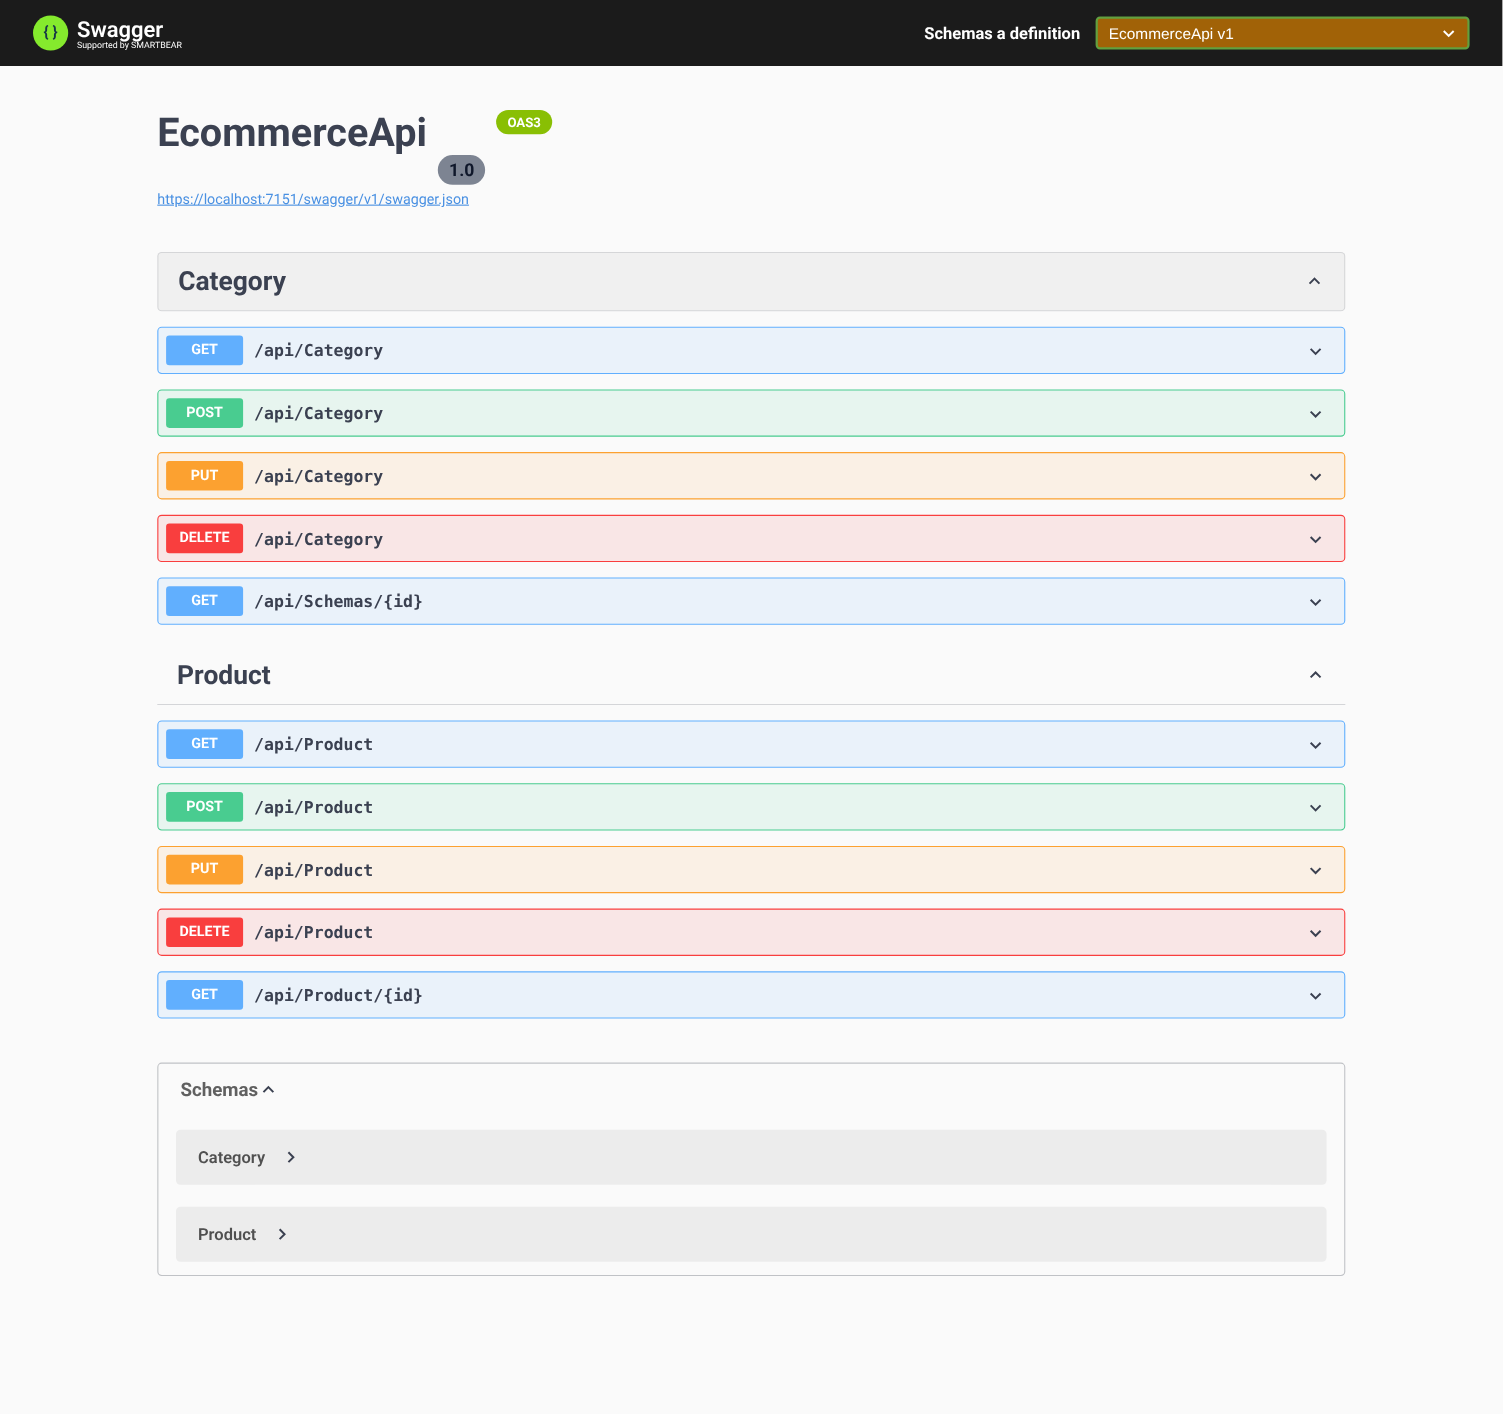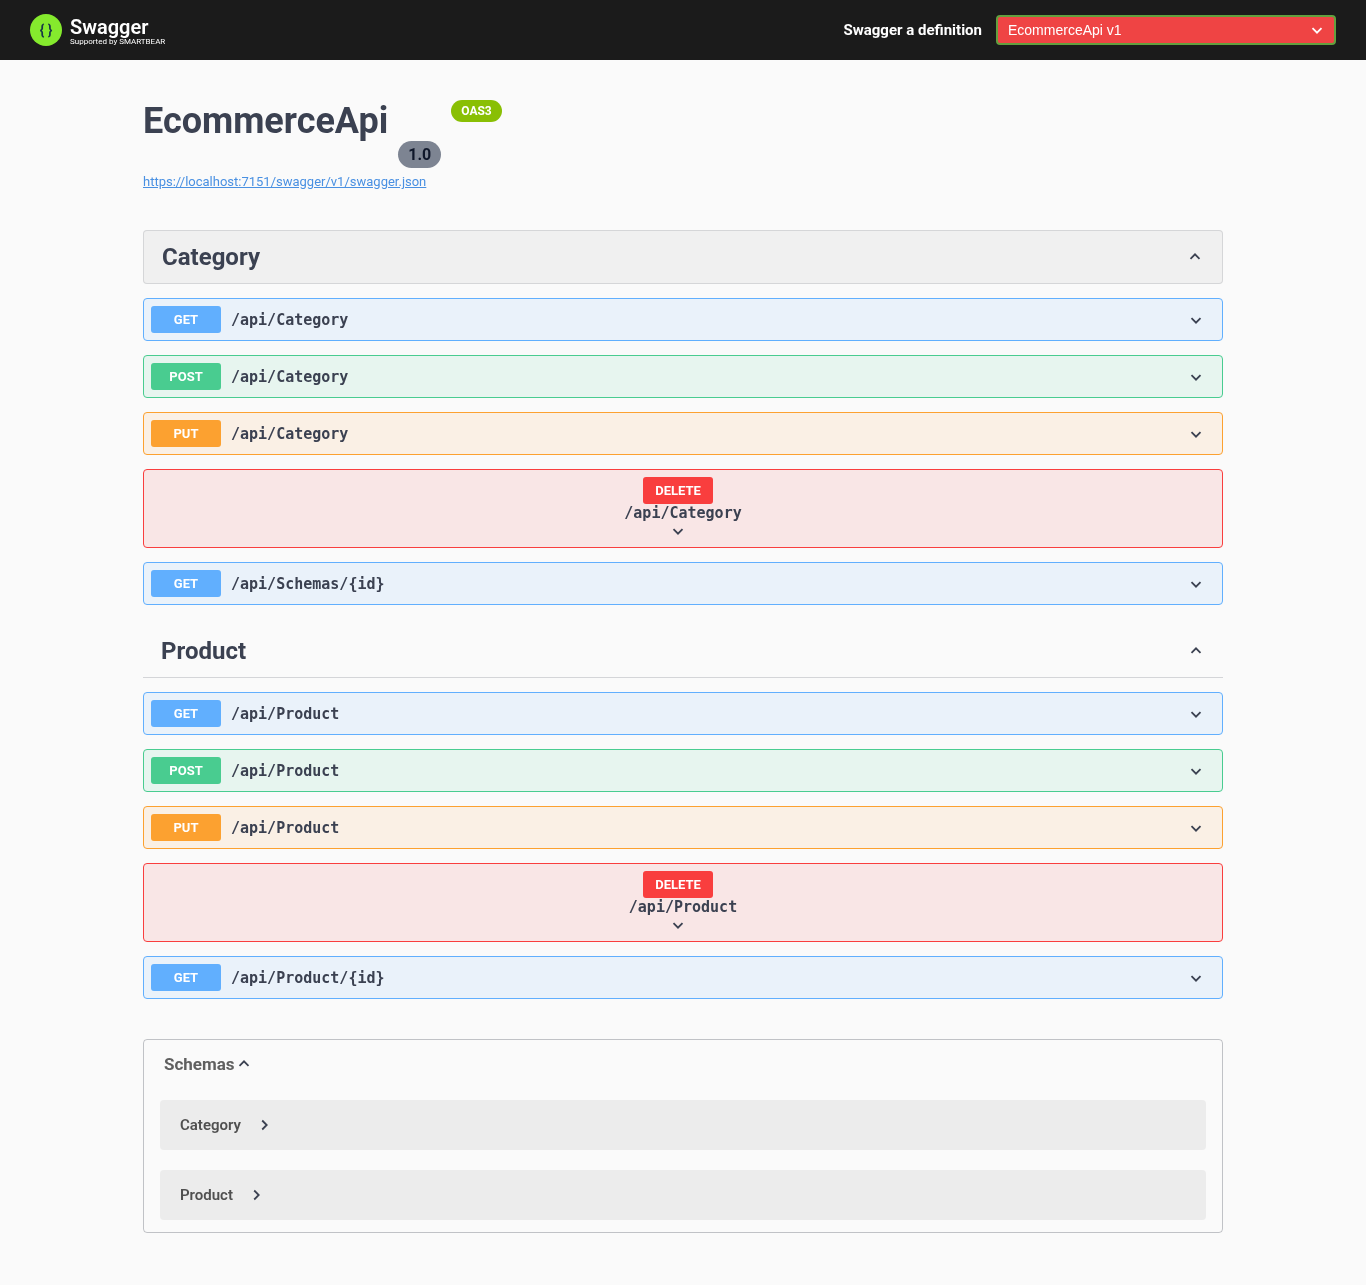--- a/index.html
+++ b/index.html
@@ -8,21 +8,21 @@
   
   .topbar { background: #1b1b1b; height: 60px; display: flex; align-items: center; padding: 0 30px; justify-content: space-between; }
   .topbar-left { display: flex; align-items: center; gap: 8px; }
   .swagger-logo { display: flex; align-items: center; gap: 8px; }
   .swagger-icon { width: 32px; height: 32px; background: #85ea2d; border-radius: 50%; display: flex; align-items: center; justify-content: center; color: #173647; font-weight: bold; font-size: 14px; }
   .swagger-text { color: #fff; font-size: 20px; font-weight: 600; }
   .swagger-sub { color: #fff; font-size: 8px; margin-top: -2px; }
   .swagger-title-wrap { display: flex; flex-direction: column; }
   .topbar-right { display: flex; align-items: center; gap: 14px; }
   .select-label { color: #fff; font-weight: 700; font-size: 15px; }
-  .def-select { background: #ef4444; color: #fff; border: 2px solid #62a03f; border-radius: 4px; padding: 5px 36px 5px 10px; font-size: 14px; min-width: 340px; appearance: none; position: relative; }
+  .def-select { background: #a16207; color: #fff; border: 2px solid #62a03f; border-radius: 4px; padding: 5px 36px 5px 10px; font-size: 14px; min-width: 340px; appearance: none; position: relative; }
   .select-wrap { position: relative; }
   .select-arrow { position: absolute; right: 10px; top: 50%; transform: translateY(-50%); pointer-events: none; }
   
   
   .container { max-width: 1100px; margin: 0 auto; padding: 40px 10px 30px 10px; }
   
   
   .info { margin-bottom: 40px; }
   .info-title { display: flex; align-items: flex-start; gap: 10px; flex-wrap: wrap; }
   .info-title h1 { font-size: 36px; font-weight: 700; color: #3b4151; }
@@ -35,21 +35,21 @@
   .tag-header { display: flex; align-items: center; justify-content: space-between; padding: 12px 18px; cursor: pointer; border-bottom: 1px solid rgba(59,65,81,0.2); }
   .tag-header.with-bg { background: #f0f0f0; border: 1px solid rgba(59,65,81,0.15); border-radius: 4px; }
   .tag-name { font-size: 24px; font-weight: 700; color: #3b4151; }
   
   
   .oplist { display: flex; flex-direction: column; gap: 14px; margin-top: 14px; }
   .op { border-radius: 4px; border: 1px solid; display: flex; align-items: center; padding: 7px; cursor: pointer; }
   .op-get    { background: rgba(97,175,254,0.1); border-color: #61affe; }
   .op-post   { background: rgba(73,204,144,0.1); border-color: #49cc90; }
   .op-put    { background: rgba(252,161,48,0.1);  border-color: #fca130; }
-  .op-delete { background: rgba(249,62,62,0.1);   border-color: #f93e3e; flex-direction: column; }
+  .op-delete { background: rgba(249,62,62,0.1);   border-color: #f93e3e; }
   .method { color: #fff; font-weight: 700; font-size: 13px; text-align: center; border-radius: 3px; min-width: 70px; padding: 6px 0; margin-right: 10px; }
   .m-get    { background: #61affe; }
   .m-post   { background: #49cc90; }
   .m-put    { background: #fca130; }
   .m-delete { background: #f93e3e; }
   .op-path { font-family: "SFMono-Regular", Consolas, monospace; font-size: 15px; font-weight: 600; color: #3b4151; flex: 1; }
   .op-arrow { margin-right: 10px; }
   
   
   .schemas { margin-top: 40px; border: 1px solid rgba(59,65,81,0.3); border-radius: 4px; }
@@ -72,21 +72,21 @@
   <div class="topbar-left">
     <div class="swagger-logo">
       <div class="swagger-icon">{ }</div>
       <div class="swagger-title-wrap">
         <span class="swagger-text">Swagger</span>
         <span class="swagger-sub">Supported by SMARTBEAR</span>
       </div>
     </div>
   </div>
   <div class="topbar-right">
-    <span class="select-label">Swagger a definition</span>
+    <span class="select-label">Schemas a definition</span>
     <div class="select-wrap">
       <select class="def-select">
         <option>EcommerceApi v1</option>
       </select>
       <span class="select-arrow chev">
         <svg viewBox="0 0 20 20" fill="none" stroke="#fff" stroke-width="2">
             <polyline points="5 8 10 13 15 8"></polyline>
           </svg>
       </span>
     </div>

